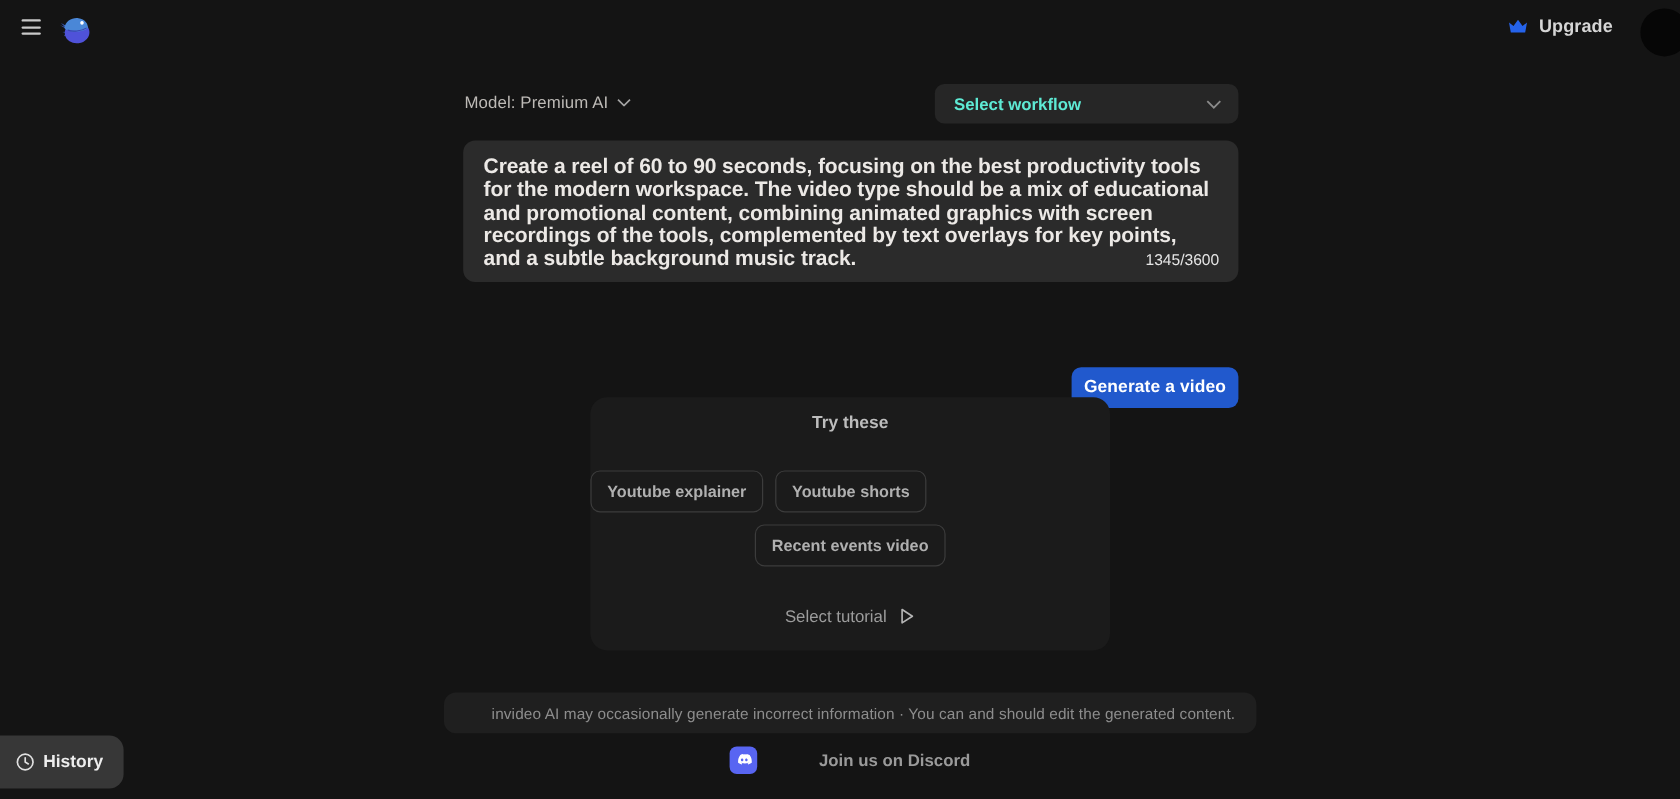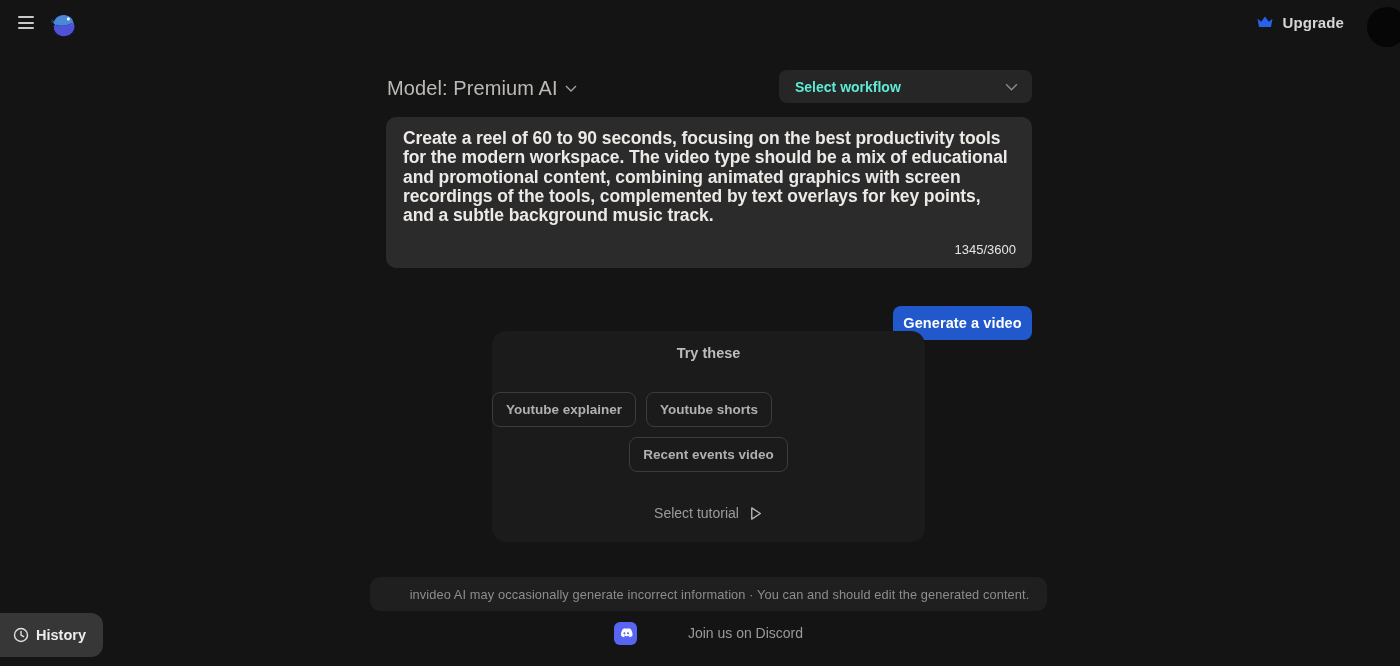--- a/index.html
+++ b/index.html
@@ -22,29 +22,29 @@
   .upgrade { position: absolute; right: 56px; top: 14px; display: flex; align-items: center; gap: 8px;
     cursor: pointer; }
   .upgrade-label { font-size: 15px; font-weight: 700; color: #d6d6d6; letter-spacing: .1px; }
 
   .avatar { position: absolute; right: -7px; top: 7px; width: 40px; height: 40px; border-radius: 50%;
     background: #060606; cursor: pointer; }
 
   
   .model-select { position: absolute; left: 387px; top: 77px; display: flex; align-items: center;
     gap: 7px; cursor: pointer; }
-  .model-label { font-size: 20px; font-weight: 400; color: #bdbab6; letter-spacing: .1px; }
+  .model-label { font-size: 14px; font-weight: 400; color: #bdbab6; letter-spacing: .1px; }
 
   .workflow-select { position: absolute; left: 779px; top: 70px; width: 253px; height: 33px;
     background: #262626; border-radius: 8px; display: flex; align-items: center;
     justify-content: space-between; padding: 0 14px 0 16px; cursor: pointer; }
   .workflow-label { font-size: 14px; font-weight: 600; color: #5eead4; }
 
   
-  .prompt-box { position: absolute; left: 386px; top: 117px; width: 646px; height: 151px;
+  .prompt-box { position: absolute; left: 386px; top: 117px; width: 646px; height: 118px;
     background: #2b2b2b; border-radius: 10px; }
   .prompt-text { position: absolute; left: 17px; top: 12px; right: 17px;
     font-size: 17.5px; line-height: 19.3px; font-weight: 600; color: #ece9e6;
     letter-spacing: -0.1px; white-space: pre-wrap; cursor: text; }
   .char-count { position: absolute; right: 16px; bottom: 11px; font-size: 13px; color: #e5e5e5; }
 
   .generate-btn { position: absolute; left: 893px; top: 281px; width: 139px; height: 34px;
     background: #2159cd; border: none; border-radius: 8px; color: #fff; font-family: inherit;
     font-size: 14.5px; font-weight: 700; cursor: pointer; letter-spacing: .1px; margin-top: 25px; }
 
@@ -67,21 +67,21 @@
   
   .disclaimer-bar { position: absolute; left: 370px; top: 577px; width: 677px; height: 34px;
     background: #1f1f1f; border-radius: 10px; display: flex; align-items: center;
     justify-content: center; }
   .disclaimer-text { font-size: 12.8px; color: #8d8d8d; letter-spacing: .1px; margin-left: 22px; }
 
   .discord-row { position: absolute; left: 370px; top: 619px; width: 677px; height: 28px;
     display: flex; align-items: center; justify-content: center; gap: 10px; cursor: pointer; }
   .discord-icon { width: 23px; height: 23px; border-radius: 6px; background: #5865F2;
     display: flex; align-items: center; justify-content: center; }
-  .discord-label { font-size: 14px; font-weight: 400; color: #9a9a9a; margin-left: 41px; }
+  .discord-label { font-size: 14px; font-weight: 700; color: #9a9a9a; margin-left: 41px; }
 
   .history-btn { position: absolute; left: 0; top: 613px; height: 44px;
     background: #373737; border: none; border-radius: 0 12px 12px 0;
     display: flex; align-items: center; gap: 7px; padding: 0 17px 0 13px;
     cursor: pointer; }
   .history-label { font-size: 14.5px; font-weight: 700; color: #ededed; font-family: inherit; }
 
   svg { display: block; }
 </style>
 </head>

